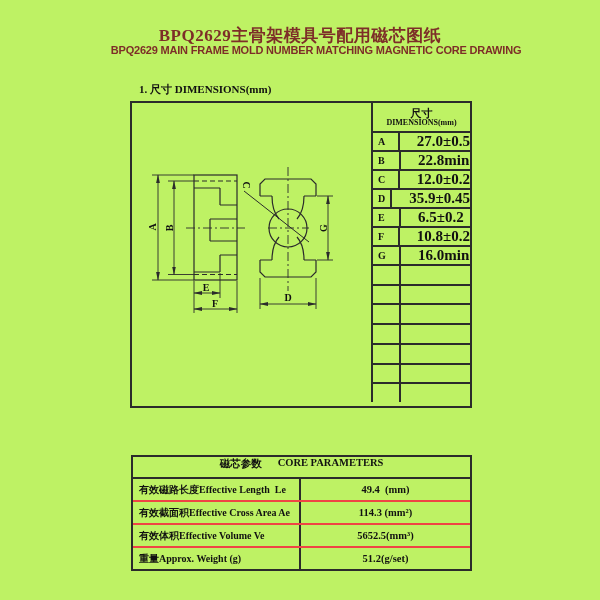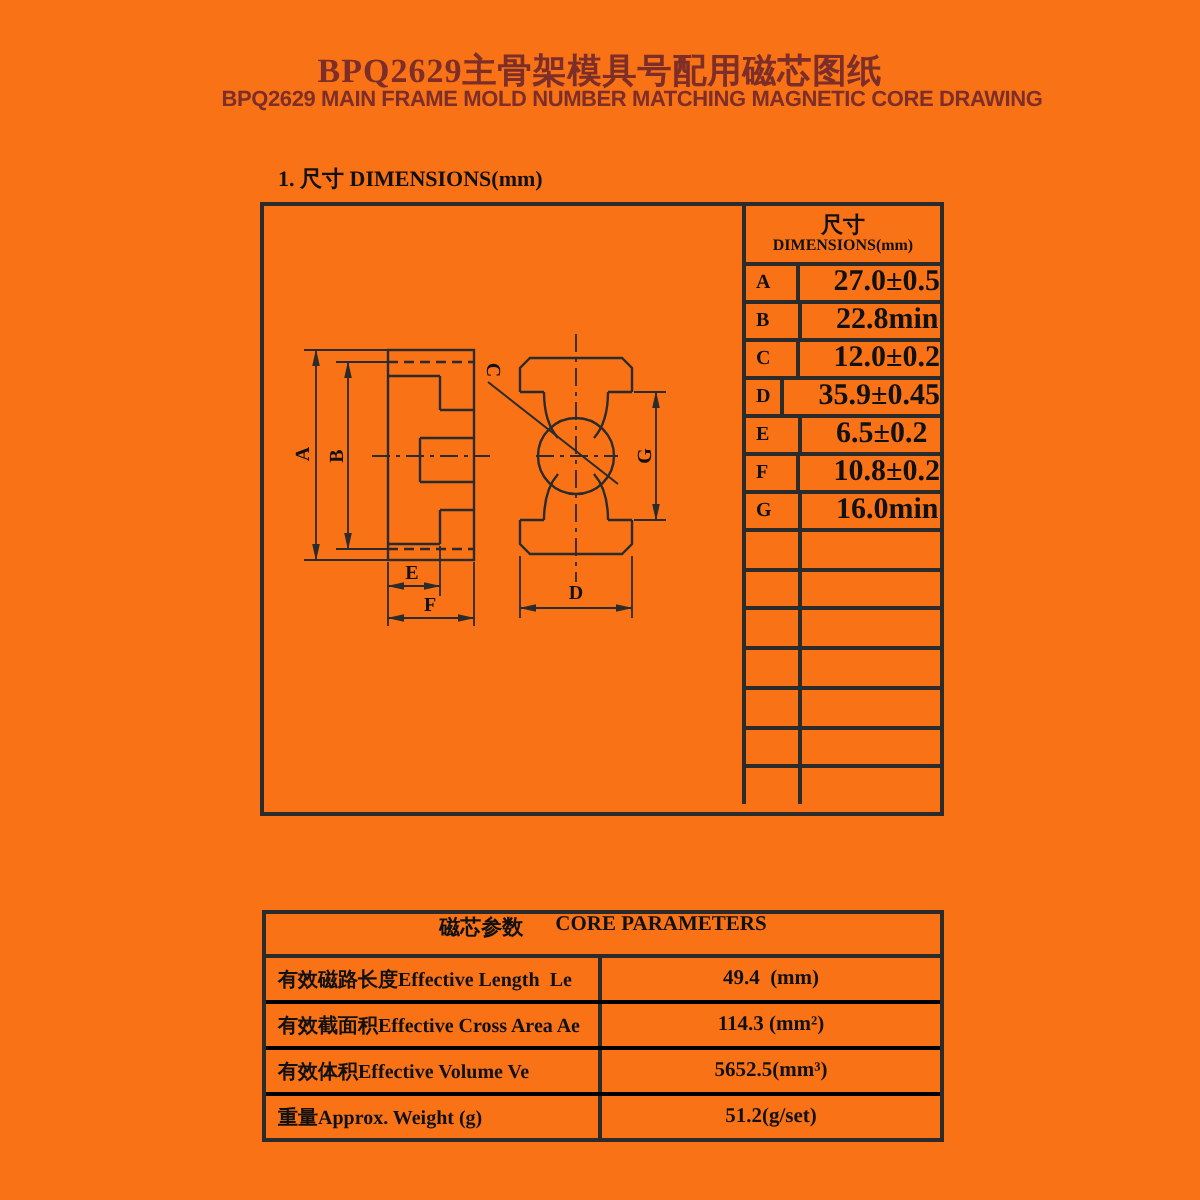--- a/index.html
+++ b/index.html
@@ -1,16 +1,16 @@
 <!DOCTYPE html>
 <html><head>
 <meta charset="utf-8">
 <style>
   html,body{margin:0;padding:0;background:#ffffff;}
-  .page{position:relative;width:600px;height:600px;background:#f97316;overflow:hidden;
+  .page{position:relative;width:600px;height:600px;background:#bef264;overflow:hidden;
         font-family:"Liberation Serif","DejaVu Serif",serif;color:#111111;}
 
   
   .title-cn{position:absolute;left:0;top:24px;width:600px;text-align:center;
             font-size:17px;font-weight:bold;color:#7d2e28;letter-spacing:.5px;}
   .title-en{position:absolute;left:16px;top:44px;width:600px;text-align:center;
             font-family:"Liberation Sans","DejaVu Sans",sans-serif;
             font-size:11px;font-weight:bold;color:#7d2e28;letter-spacing:-.2px;}
   .section-label{position:absolute;left:139px;top:82px;font-size:11px;font-weight:bold;
             white-space:pre;color:#111;}
@@ -40,21 +40,21 @@
                font-size:15px;font-weight:bold;white-space:pre;}
   .dims-row.empty{flex:1 1 auto;height:auto;}
   .dims-row.empty:last-child{border-bottom:none;}
 
   
   .params-table{position:absolute;left:131px;top:455px;width:337px;
                 border:2px solid #2b2b2b;}
   .params-header{height:20px;border-bottom:2px solid #2b2b2b;display:flex;
                  justify-content:center;gap:16px;
                  font-size:10.5px;font-weight:bold;}
-  .params-row{height:21px;border-bottom:2px solid #000000;display:flex;}
+  .params-row{height:21px;border-bottom:2px solid #ef4444;display:flex;}
   .params-row:last-child{border-bottom:none;}
   .params-row .lab{width:160px;border-right:2px solid #2b2b2b;display:flex;align-items:center;
                    padding-left:6px;font-size:10px;font-weight:bold;white-space:pre;}
   .params-row .val{flex:1;display:flex;align-items:center;justify-content:center;
                    font-size:10.5px;font-weight:bold;white-space:pre;}
 </style>
 </head>
 <body>
 
 <div class="page">

